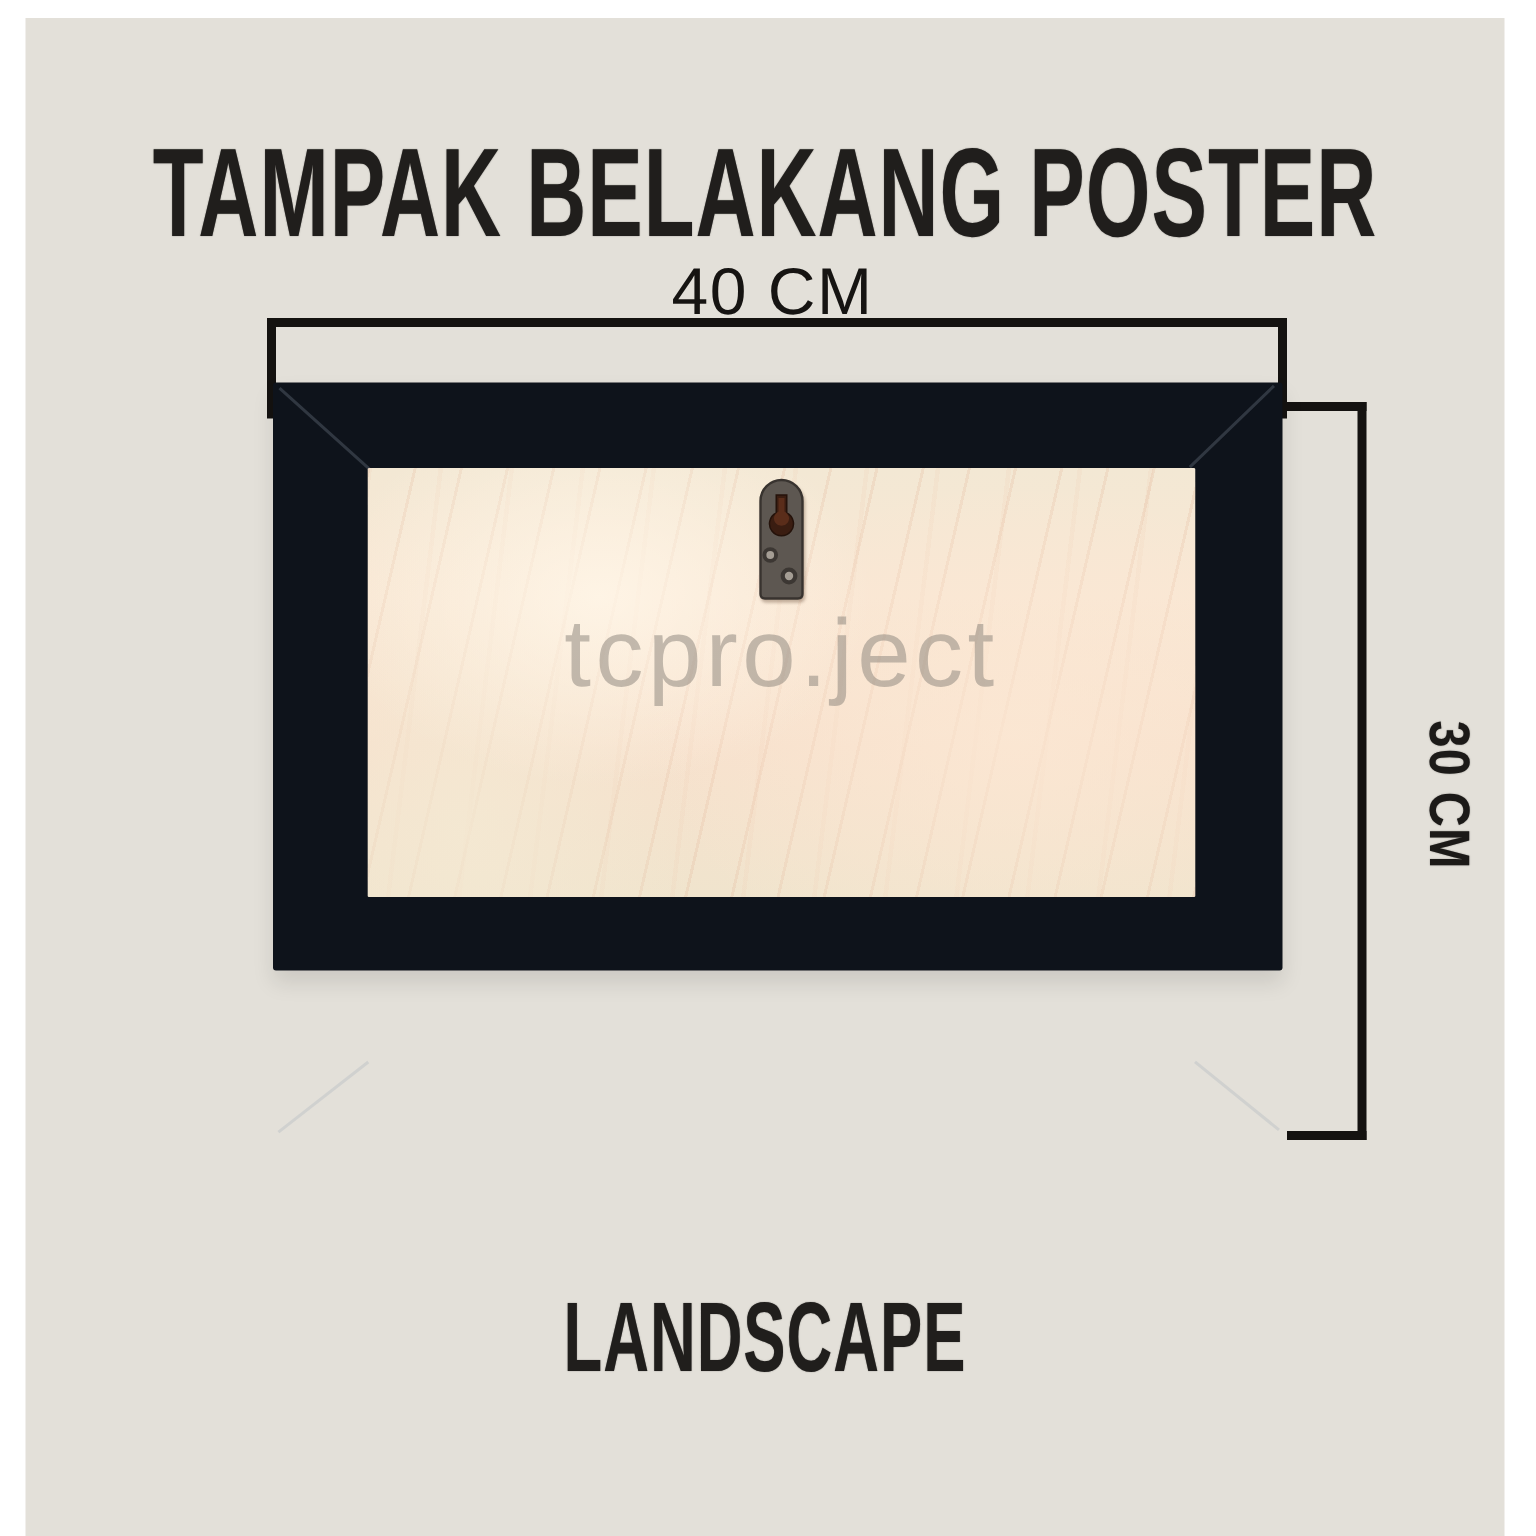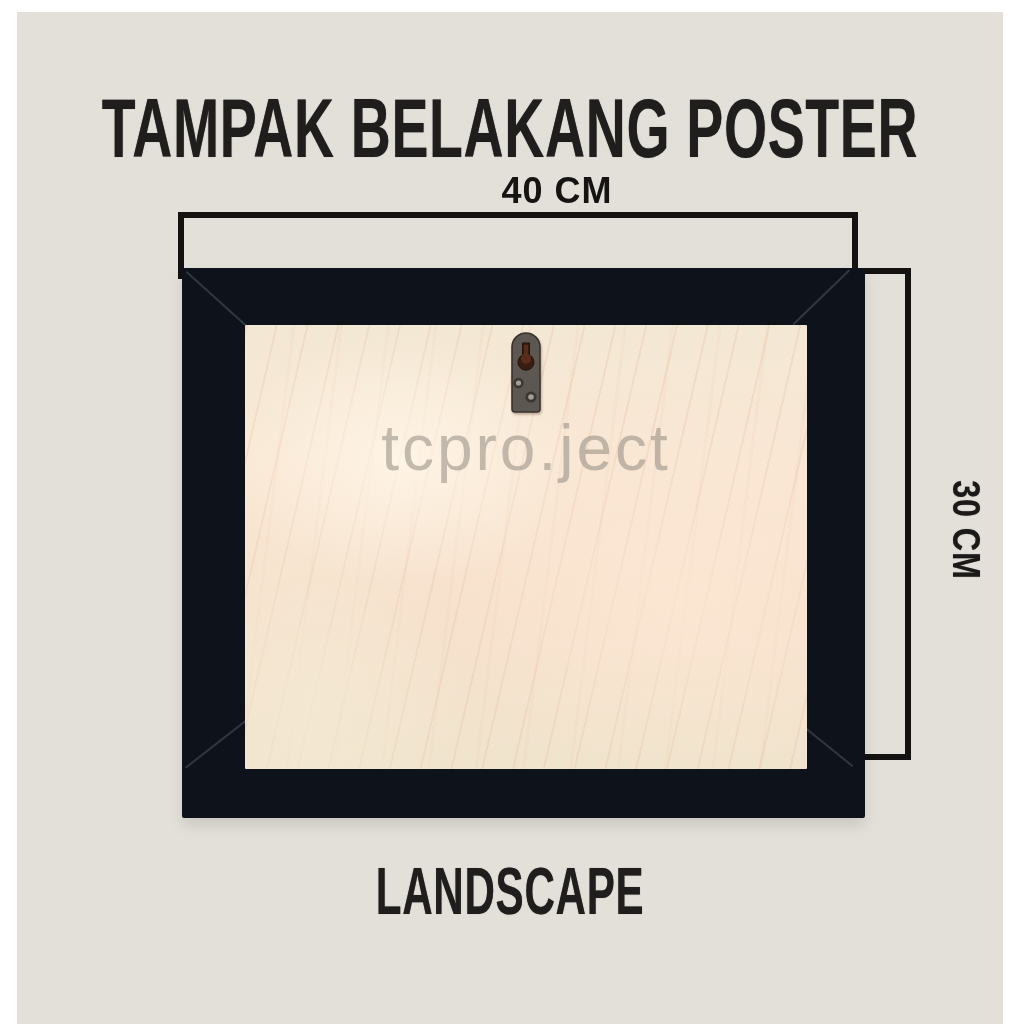--- a/index.html
+++ b/index.html
@@ -8,29 +8,29 @@
   .canvas{position:absolute;left:17px;top:0;width:986px;height:1024px;background:#e3e0d9;margin-top:12px;}
 
   
   .big-label{position:absolute;left:50%;white-space:nowrap;color:#201e1c;font-weight:700;line-height:1;
              text-shadow:0 0 1px rgba(32,30,28,.6);}
   .title{top:74px;font-size:84px;letter-spacing:1px;transform:translateX(-50%) scaleX(.66);}
   .orientation{top:846px;font-size:66px;letter-spacing:1px;transform:translateX(-50%) scaleX(.64);}
 
   
   .dim{position:absolute;background:#141210;}
-  .dim-label-w{position:absolute;left:540px;top:158px;transform:translateX(-50%);
-               font-size:36px;font-weight:700;color:#161412;letter-spacing:1px;white-space:nowrap;}
+  .dim-label-w{position:absolute;left:498px;top:158px;transform:translateX(-50%);
+               font-size:44px;font-weight:400;color:#161412;letter-spacing:1px;white-space:nowrap;}
   .dim-label-h{position:absolute;left:948px;top:518px;transform:translate(-50%,-50%) rotate(90deg) scaleX(.85);
                font-size:38px;font-weight:700;color:#1c1a18;letter-spacing:1px;white-space:nowrap;
                text-shadow:0 0 1px rgba(28,26,24,.5);}
 
   
-  .frame{position:absolute;left:182px;top:256px;width:673px;height:550px;background:#0e131b;
-         border-radius:2px;box-shadow:0 8px 14px rgba(0,0,0,.10);padding-left:10px;}
+  .frame{position:absolute;left:182px;top:243px;width:673px;height:392px;background:#0e131b;
+         border-radius:2px;box-shadow:0 8px 14px rgba(0,0,0,.10);}
   .miter{position:absolute;height:2px;background:rgba(150,162,178,.25);transform-origin:0 0;}
   .miter.tl{left:5px;top:3px;width:84px;transform:rotate(42deg);}
   .miter.tr{left:668px;top:3px;width:78px;transform:rotate(136deg);}
   .miter.bl{left:3px;top:499px;width:76px;transform:rotate(-38deg);}
   .miter.br{left:670px;top:499px;width:72px;transform:rotate(219deg);}
 
   
   .board{position:absolute;left:63px;top:57px;right:58px;bottom:49px;
          background:
            radial-gradient(ellipse 260px 180px at 28% 30%, rgba(255,246,232,.85), transparent 70%),

